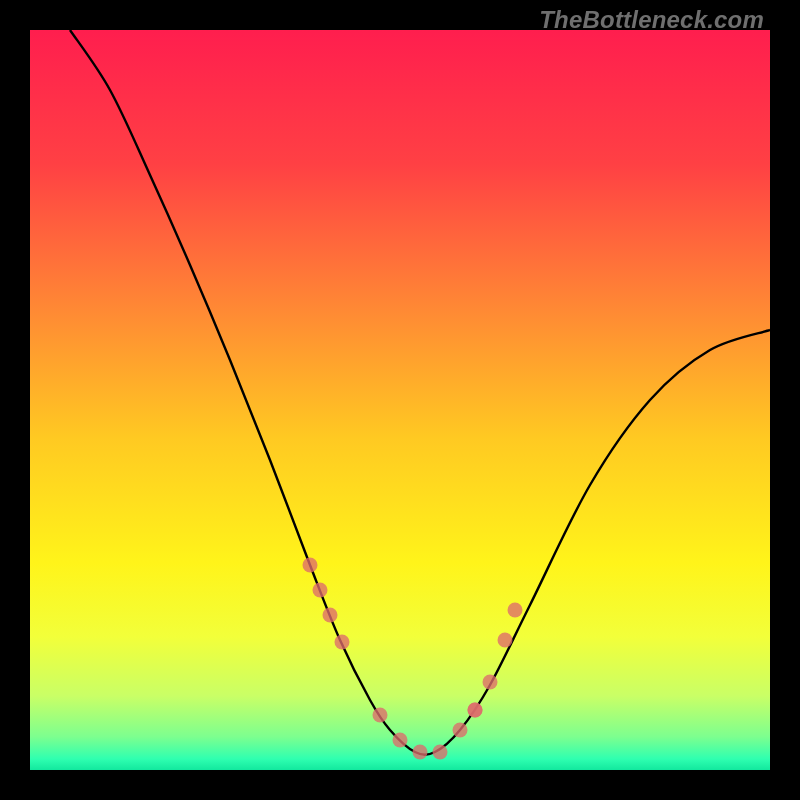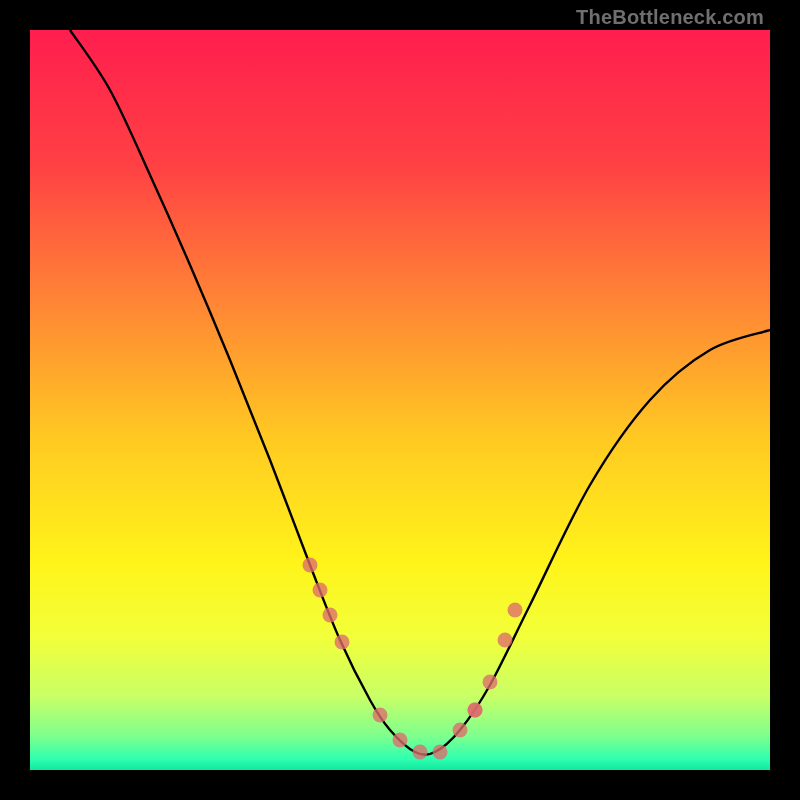--- a/index.html
+++ b/index.html
@@ -24,23 +24,24 @@
     left: 0;
     top: 0;
     width: 740px;
     height: 740px;
   }
   .watermark {
     position: absolute;
     right: 36px;
     top: 6px;
     color: #6f6f6f;
-    font-size: 20px;
+    font-size: 24px;
     font-weight: 600;
     letter-spacing: 0.2px;
+    font-style: italic;
   }
   svg.curve {
     position: absolute;
     left: 0;
     top: 0;
     width: 740px;
     height: 740px;
   }
 </style>
 </head>

